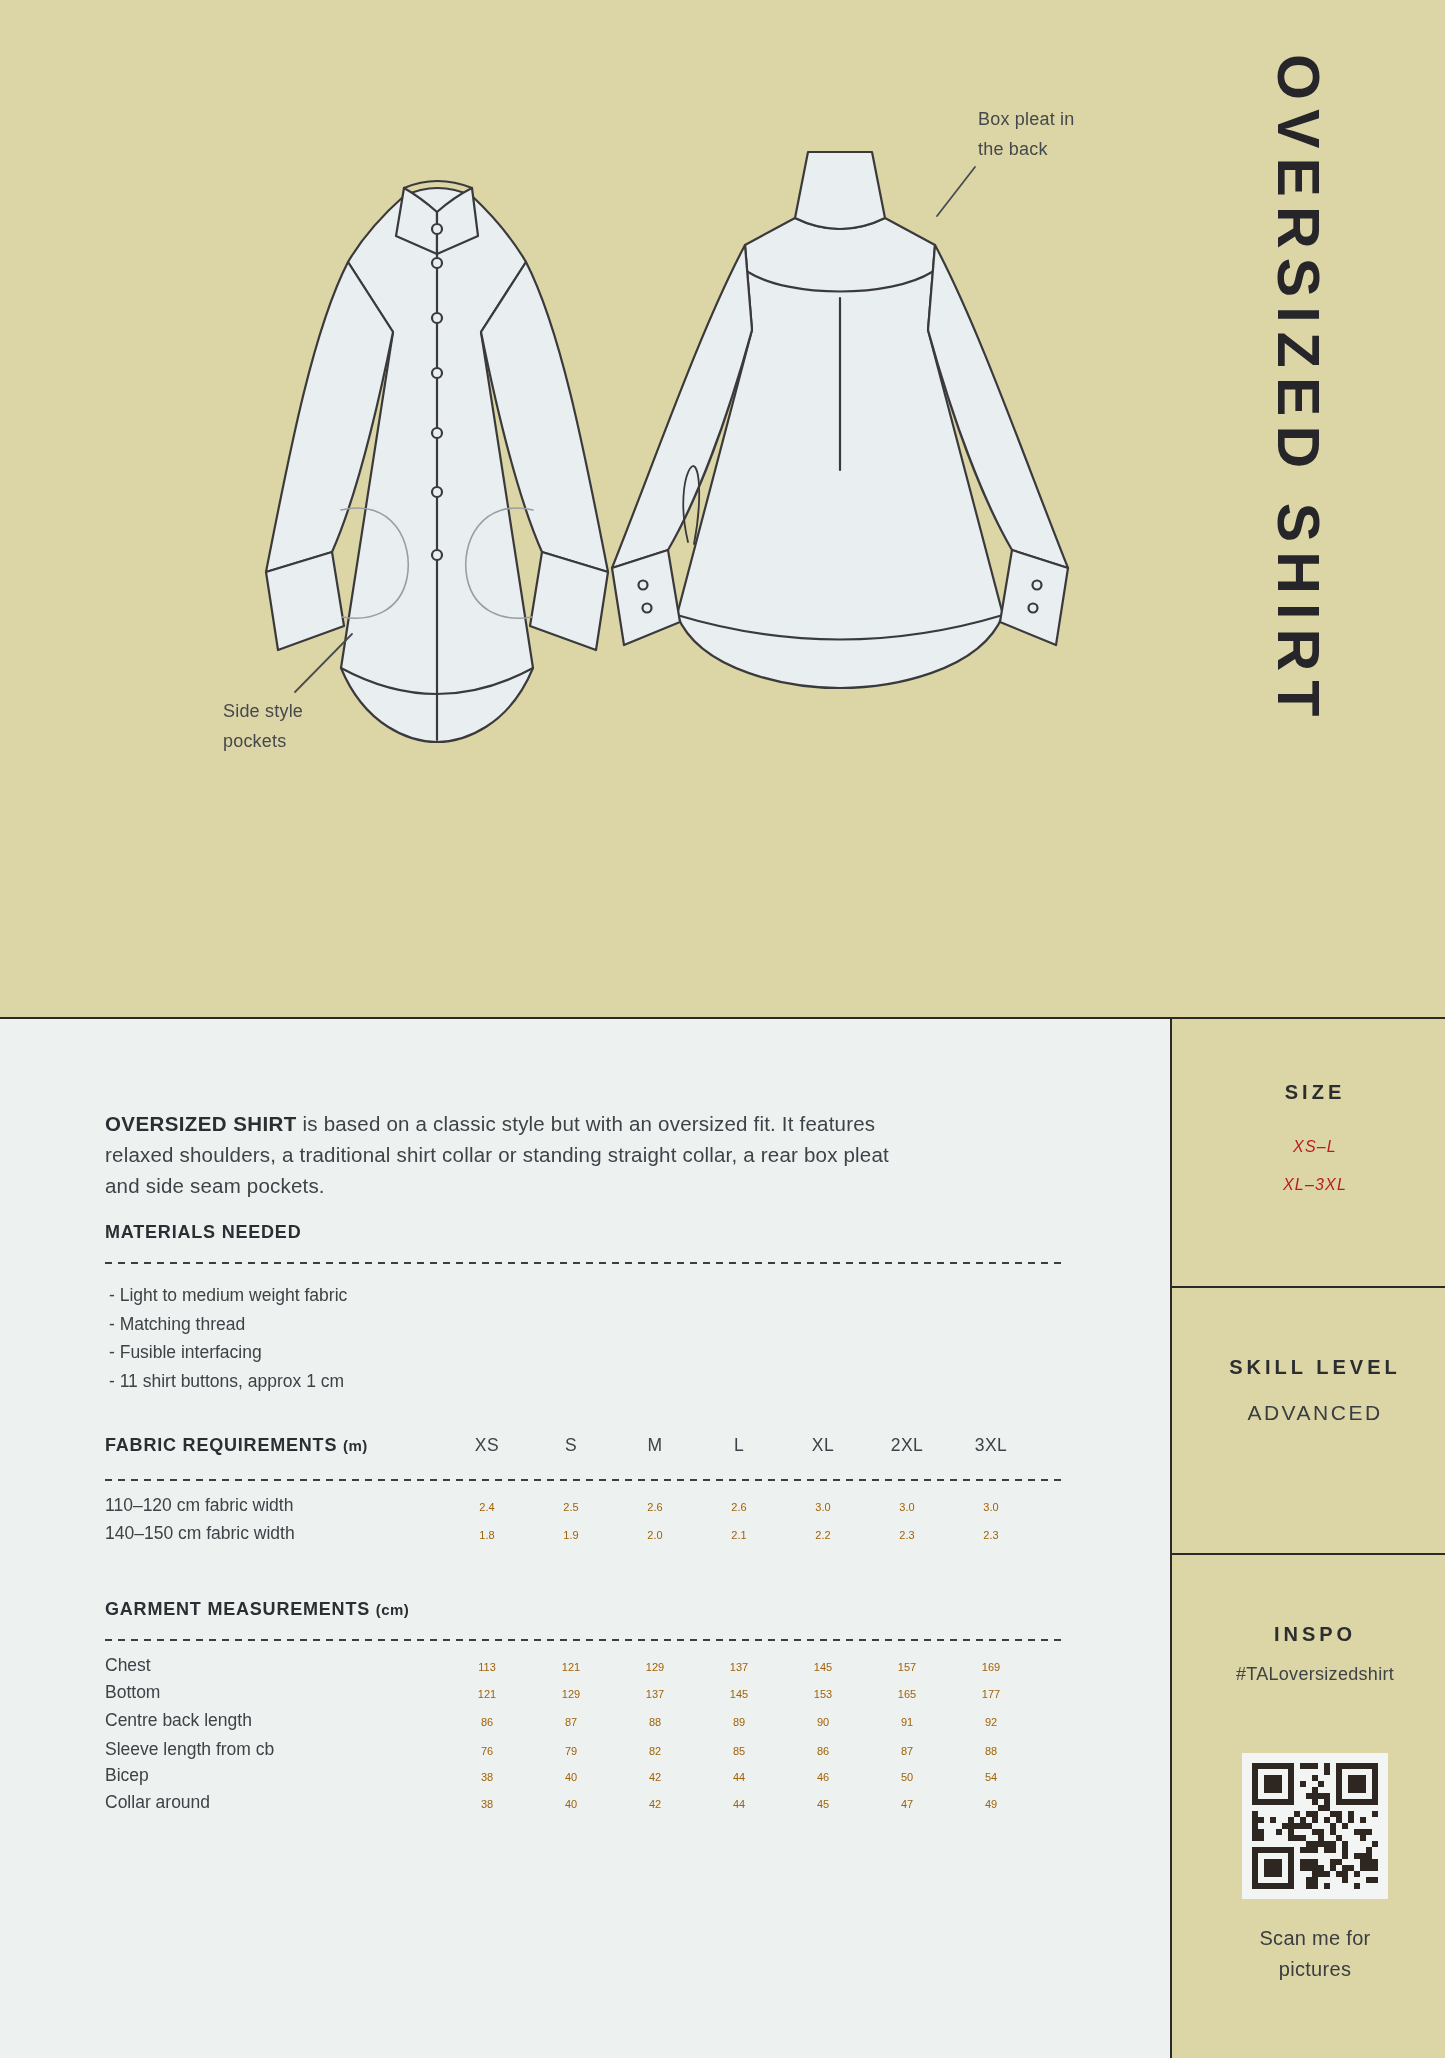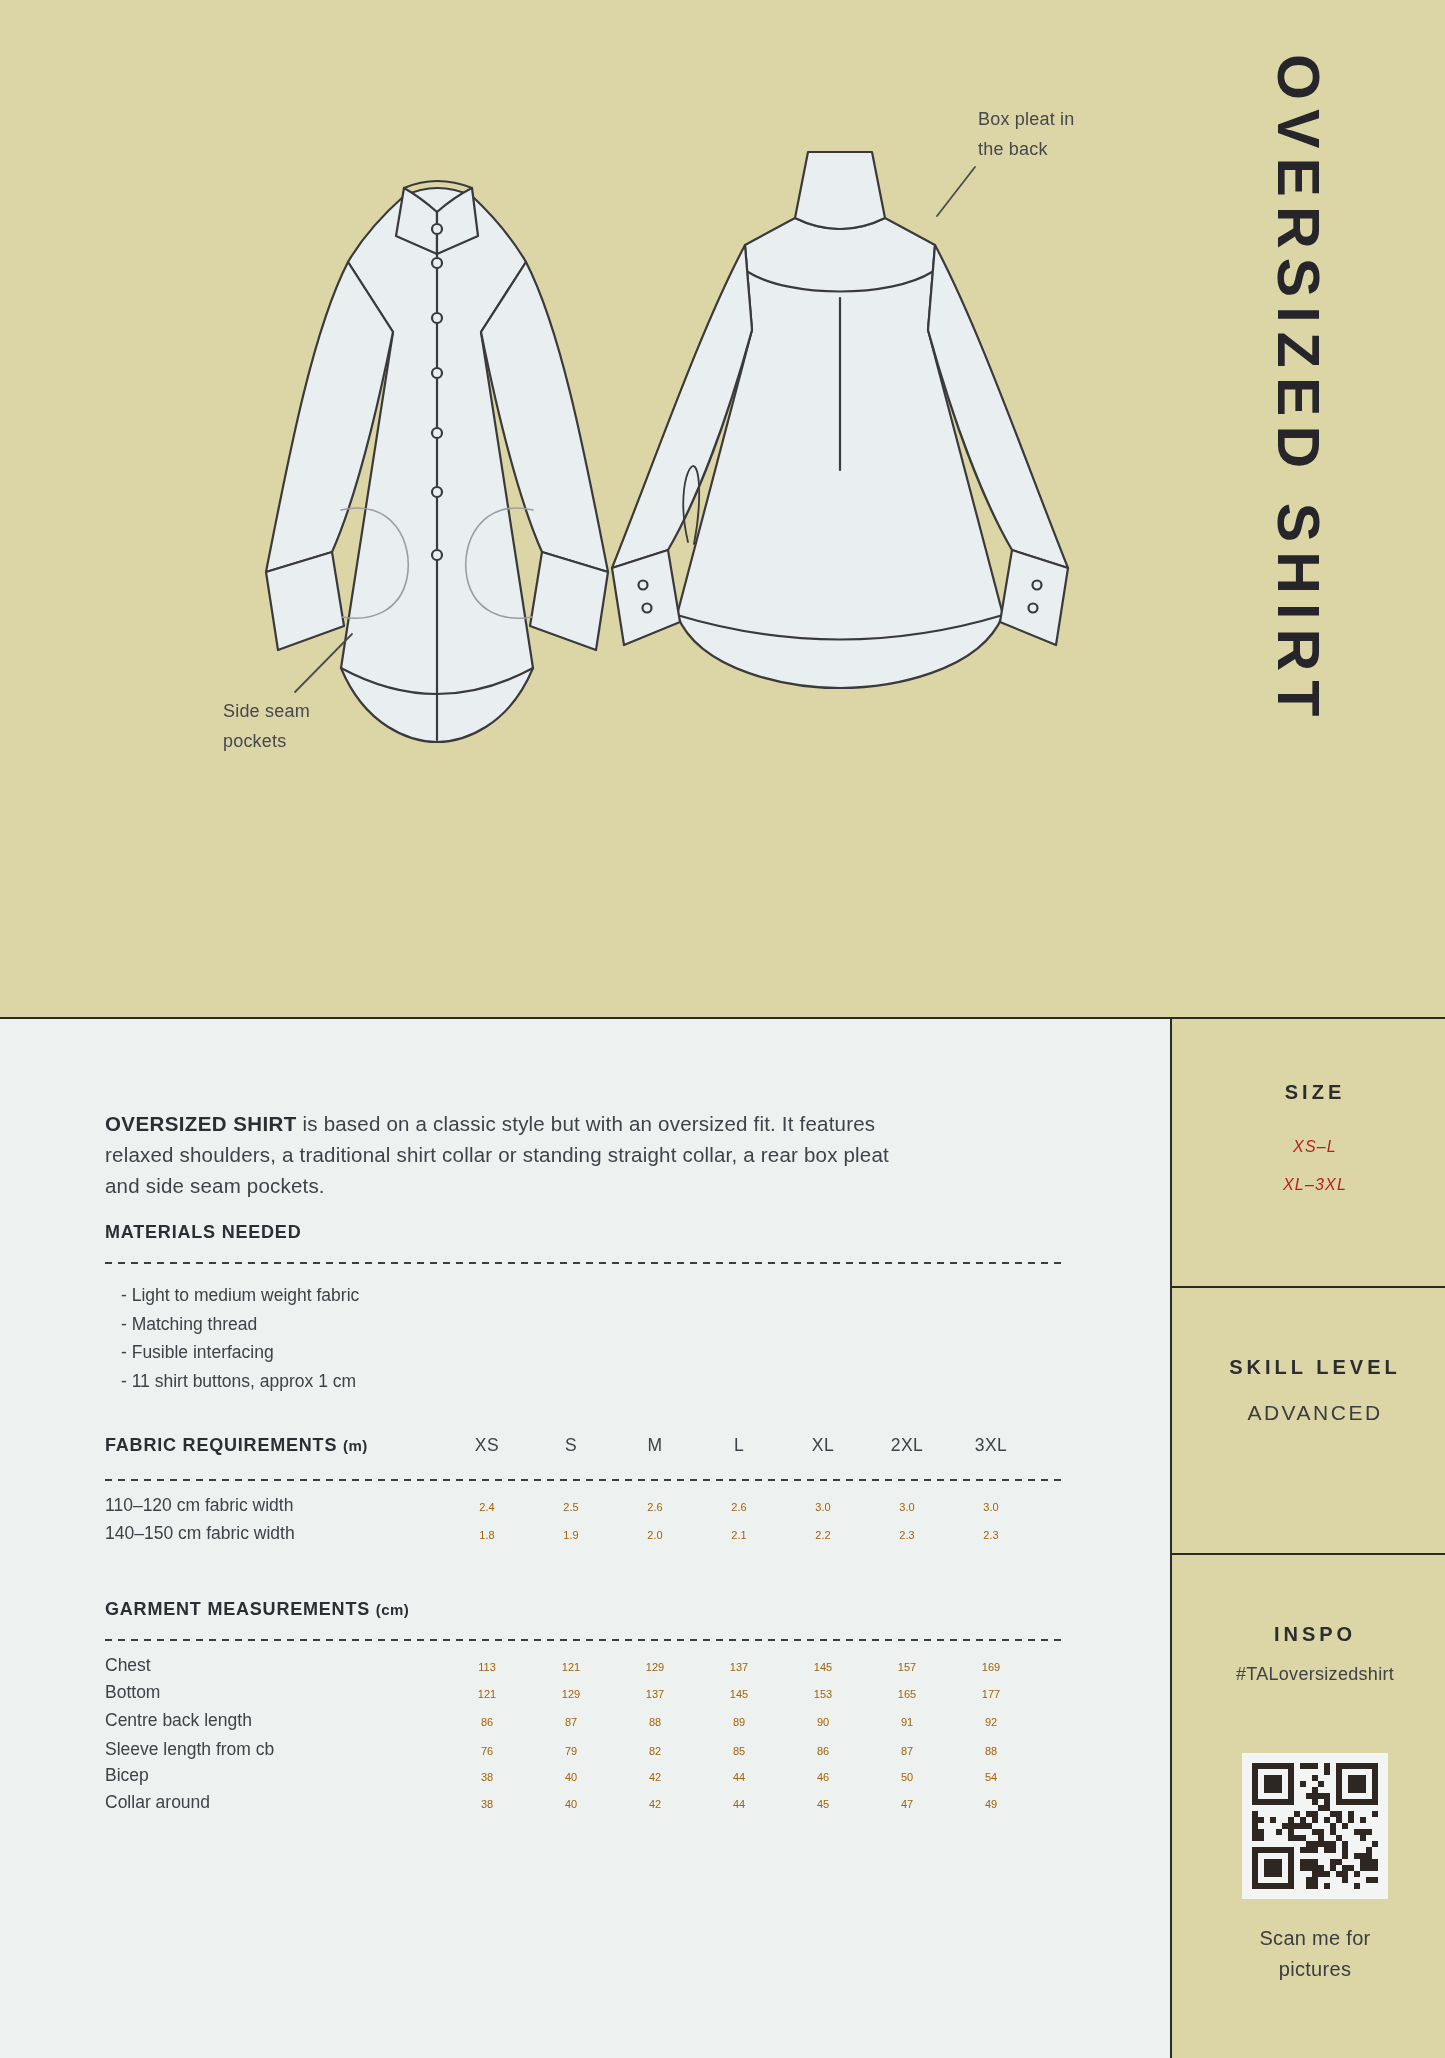--- a/index.html
+++ b/index.html
@@ -50,21 +50,21 @@
   .intro .lead { font-weight:800; color:#2b2e32; letter-spacing:0.4px; }
   .sec-heading {
     position:absolute; left:0;
     font-size:18px; font-weight:800; letter-spacing:0.8px; color:#2b2e32;
   }
   .sec-heading .unit { font-size:15px; letter-spacing:0.4px; }
   .dashes {
     position:absolute; left:0; width:960px; height:2px;
     background-image:repeating-linear-gradient(to right,#3c3f42 0 7px,transparent 7px 13px);
   }
-  .mat-list { position:absolute; left:16px; top:262px; font-size:17.5px; line-height:28.5px; color:#3f4246; }
+  .mat-list { position:absolute; left:4px; top:262px; font-size:17.5px; line-height:28.5px; color:#3f4246; }
   .grid-row {
     position:absolute; left:0; width:928px;
     display:grid; grid-template-columns:340px repeat(7,84px);
     align-items:baseline;
   }
   .grid-row .lab { font-size:17.5px; color:#3f4246; text-align:left; }
   .grid-row .v   { font-size:11px; color:#a16207; text-align:center; }
   .grid-row .szh { font-size:17.5px; color:#3f4246; text-align:center; letter-spacing:0.5px; }
   .grid-row .head-cell { font-size:18px; font-weight:800; letter-spacing:0.8px; color:#2b2e32; }
   .head-cell .unit { font-size:15px; letter-spacing:0.4px; }
@@ -171,21 +171,21 @@
       <g stroke="#4a4d50" stroke-width="1.8">
         <path d="M 975,167 L 937,216"></path>
         <path d="M 295,692 L 352,634"></path>
       </g>
     </g>
   </svg>
 
   <div class="note" style="left:978px; top:104px;">Box pleat in
 the back</div>
 
-  <div class="note" style="left:223px; top:696px;">Side seam
+  <div class="note" style="left:223px; top:696px;">Side style
 pockets</div>
 
 
   <div class="vertical-title">OVERSIZED SHIRT</div>
 </div>
 
 <div class="bottom-section">
   <div class="main">
     <div class="content">
 

